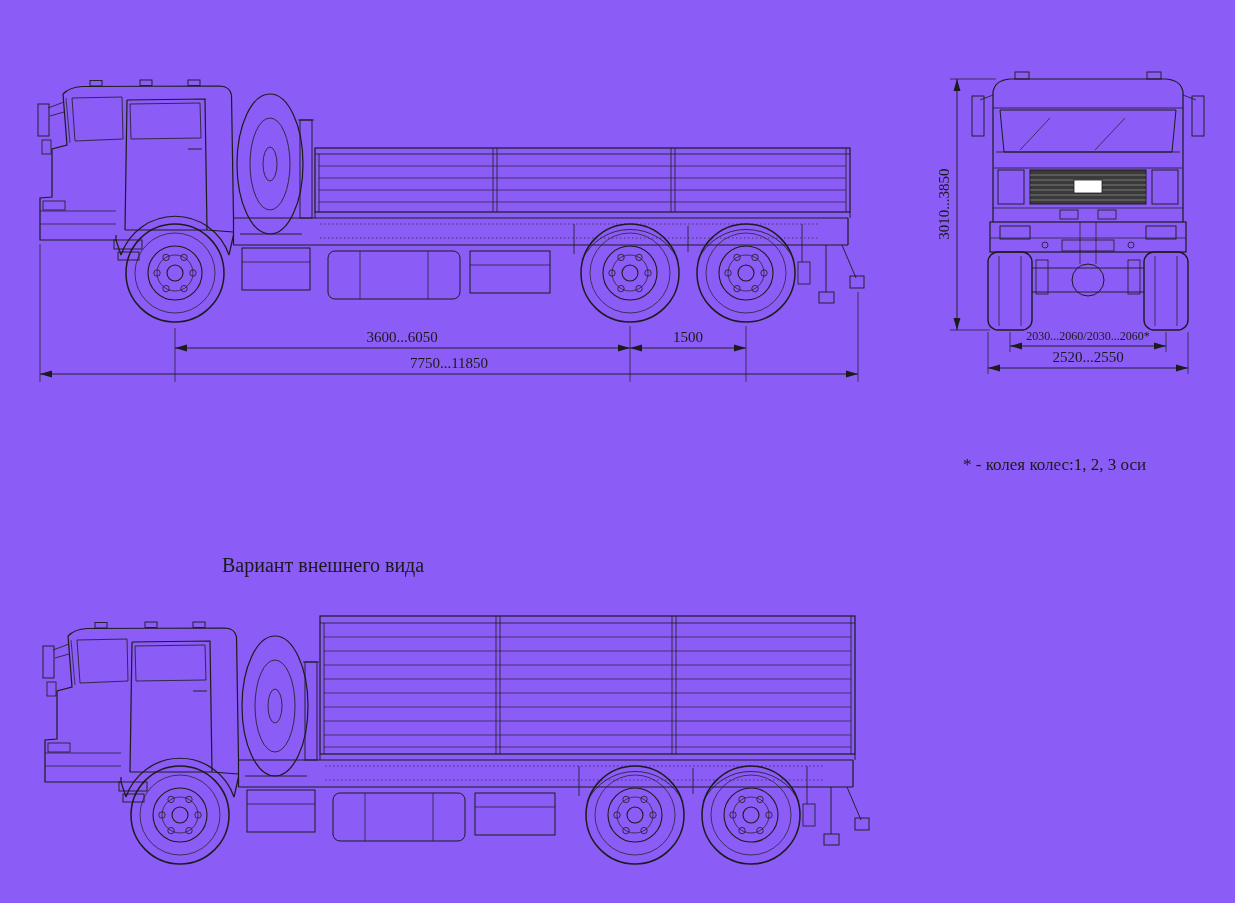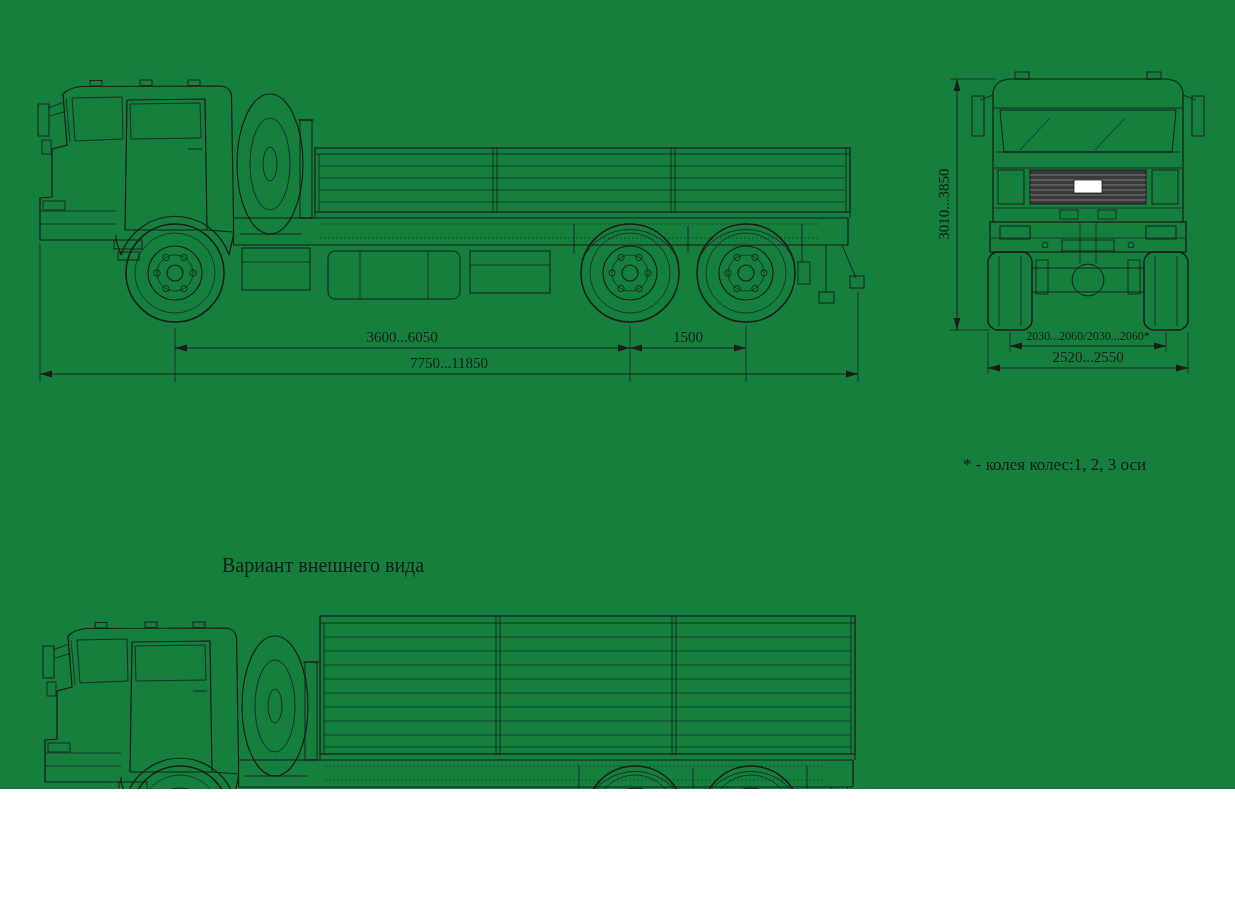--- a/index.html
+++ b/index.html
@@ -1,16 +1,16 @@
 <!DOCTYPE html>
 <html><head>
 <meta charset="utf-8">
 <style>
   html,body{margin:0;padding:0;background:#ffffff;}
-  .page{position:relative;width:1235px;height:789px;background:#15803d;overflow:hidden;text-decoration:underline;}
+  .page{position:relative;width:1235px;height:903px;background:#8b5cf6;overflow:hidden;text-decoration:underline;}
   svg{display:block;}
   svg text{font-family:"Liberation Serif", serif;fill:#1a1a1a;}
   .dim-label{font-size:15px;}
   .dim-label-small{font-size:12px;}
   .note-label{font-size:17px;}
   .variant-label{font-size:20px;}
 </style>
 </head>
 <body>
 

